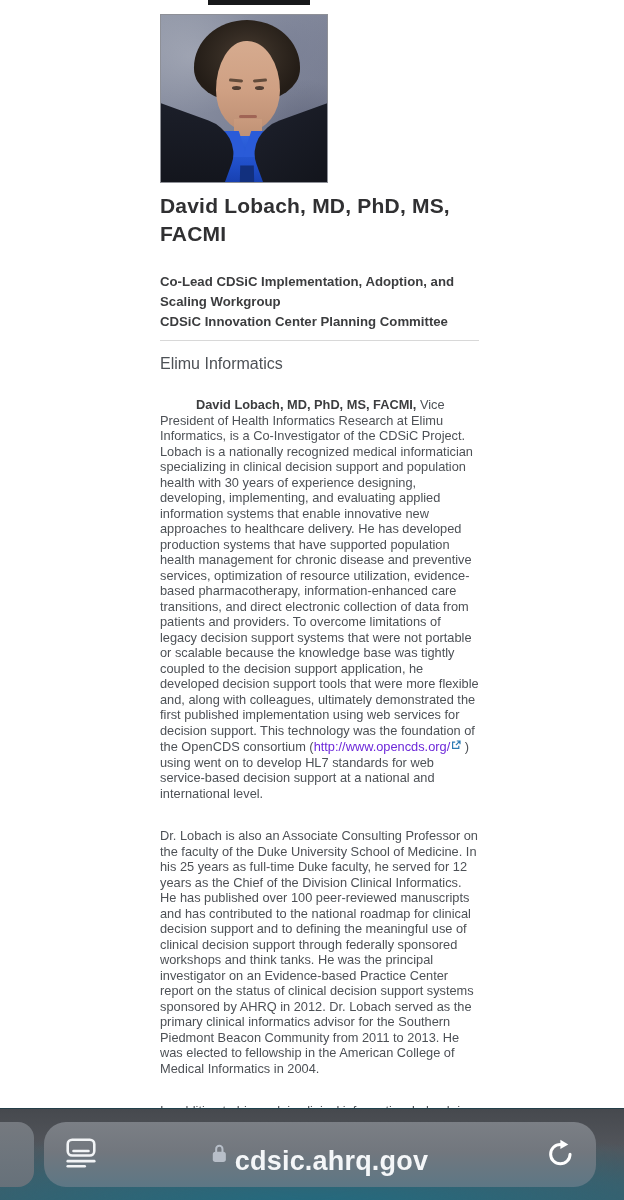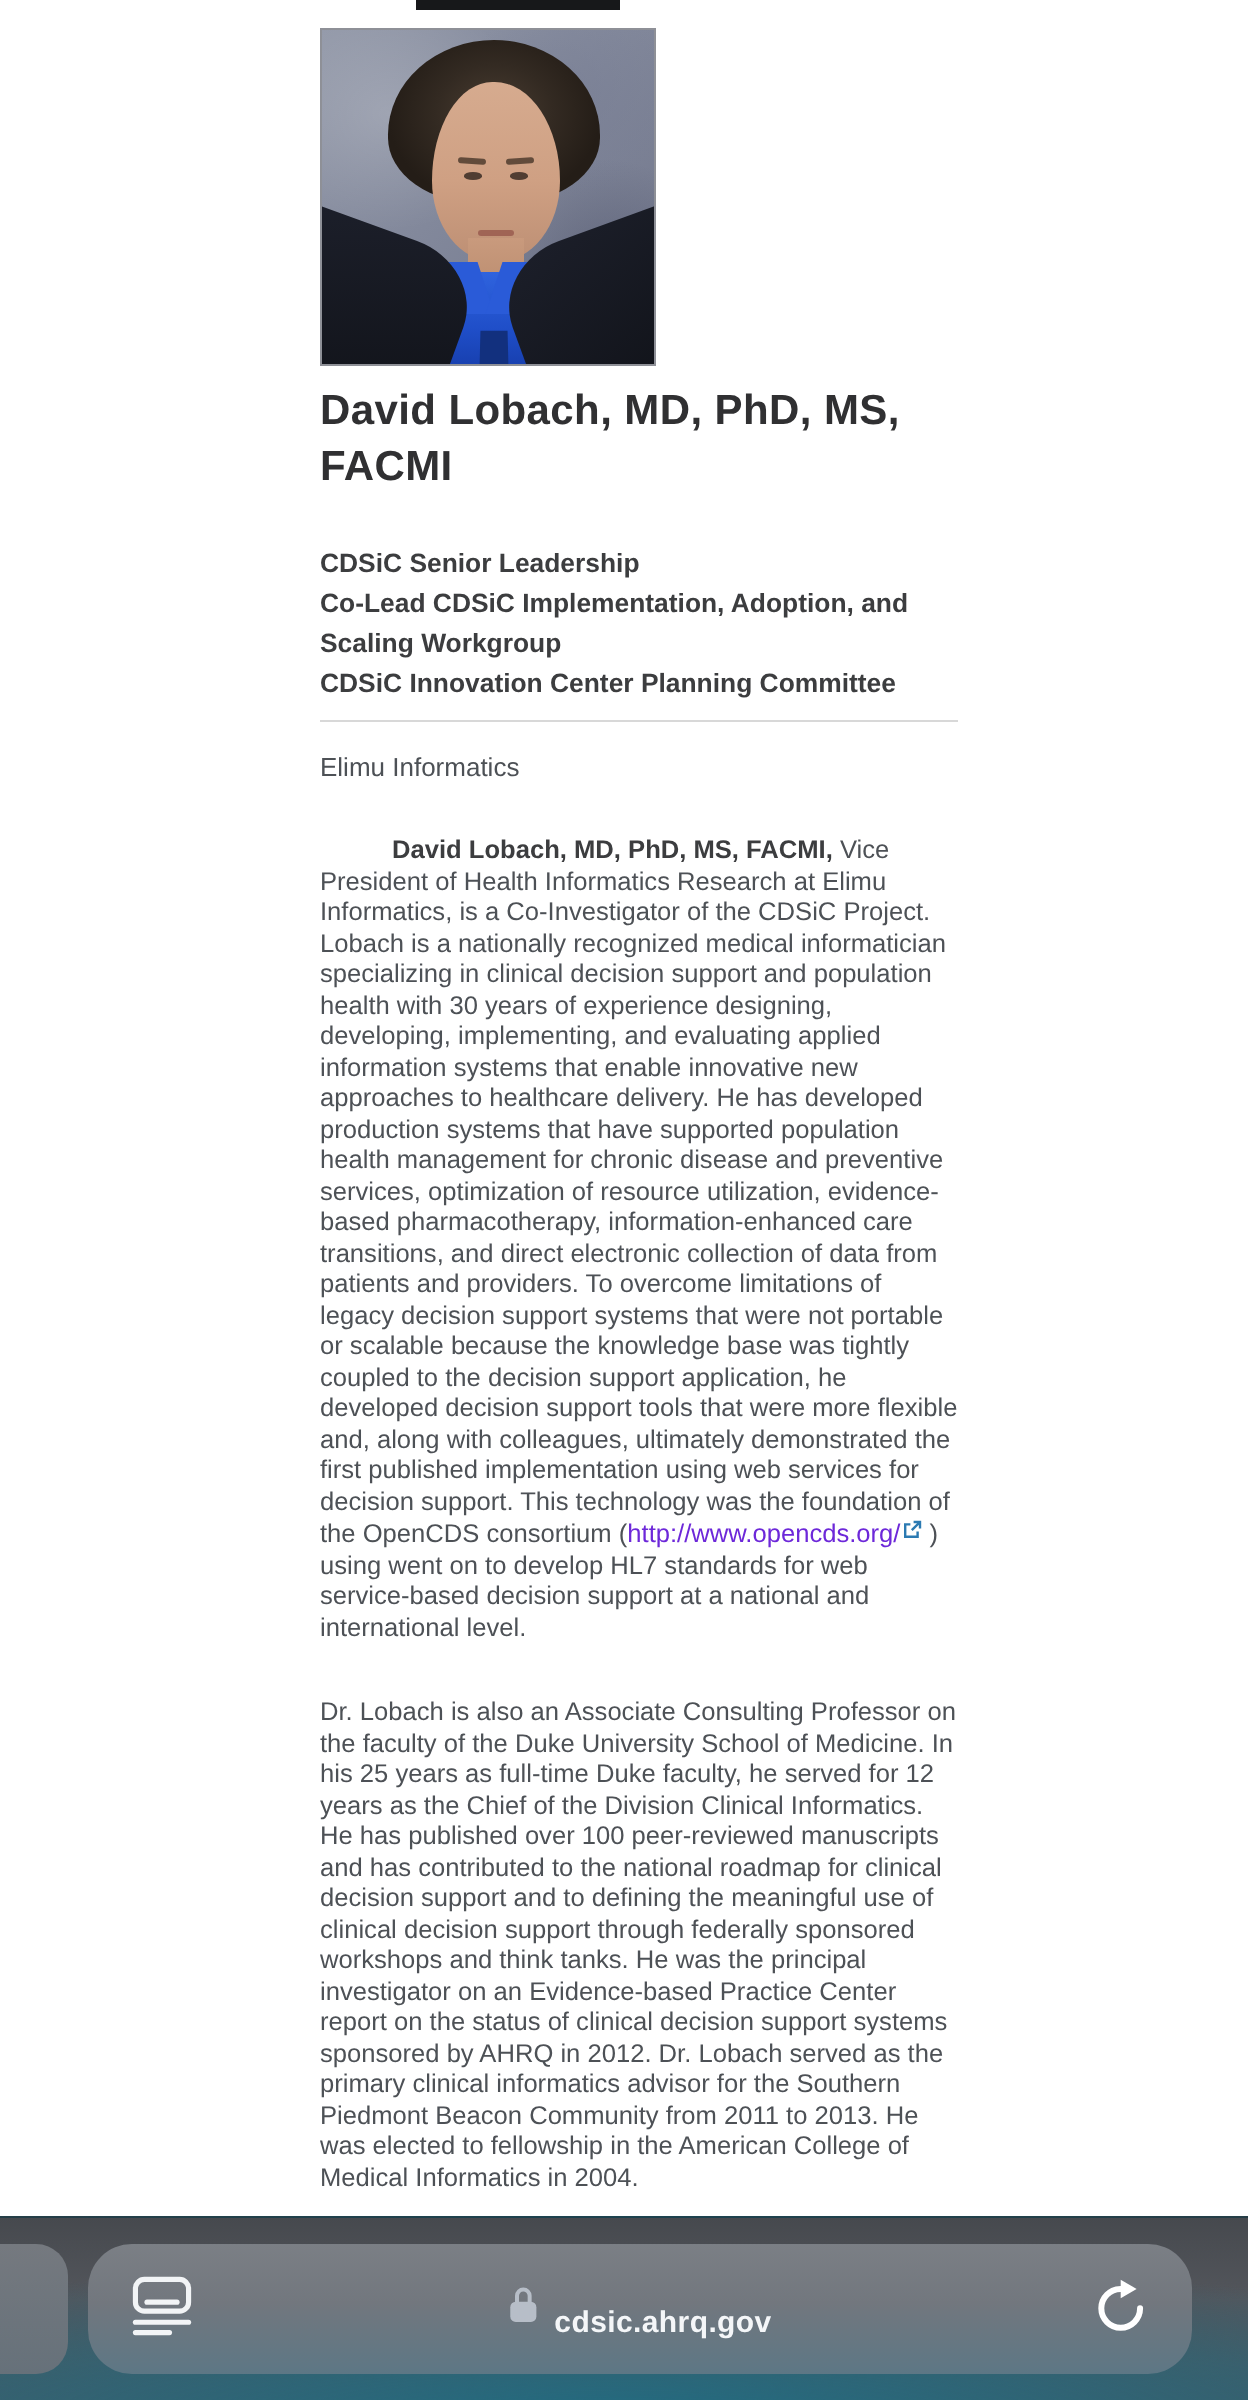--- a/index.html
+++ b/index.html
@@ -69,21 +69,21 @@
   
   h1 {
     margin:9px 0 24px; font-size:21px; line-height:28px;
     font-weight:700; color:#303032; letter-spacing:.2px;
   }
   .roles { margin:0 0 6px; }
   .roles div {
     font-size:13.2px; line-height:20px; font-weight:700; color:#3c3d3f;
   }
   hr.sep { border:none; border-top:1px solid #d8d8d8; margin:8px 0 14px; }
-  .affiliation { font-size:13px; line-height:18px; color:#4d5156; margin-bottom:24px; }
+  .affiliation { font-size:16px; line-height:18px; color:#4d5156; margin-bottom:24px; }
   .bio p { font-size:12.8px; line-height:15.5px; color:#4d5156; }
   .bio p + p { margin-top:27px; }
   .bio strong { color:#3c3d3f;padding-left:36px; }
   .bio a { color:#6d28d9; text-decoration:none;margin-top:39px; }
   .ext-icon { display:inline-block; vertical-align:1px; margin-left:1px; }
 
   
   .bottom-bar {
     position:absolute; left:0; top:1108px; width:624px; height:92px;
     background:
@@ -98,21 +98,21 @@
   .url-pill {
     position:absolute; left:44px; top:13px; width:552px; height:65px;
     border-radius:22px;
     background:linear-gradient(180deg,#7b7f85 0%, #72777e 45%, #5d7785 100%);
     display:flex; align-items:center; justify-content:space-between;
     padding:0 22px;
   }
   .pill-btn { background:none; border:none; padding:0; display:flex; align-items:center; cursor:pointer; }
   .url-center { display:flex; align-items:center; gap:8px; position:absolute; left:50%; transform:translateX(-50%); }
   .url-text {
-    color:#f4f6f8; font-size:15px; font-weight:700; letter-spacing:.2px;
+    color:#f4f6f8; font-size:27px; font-weight:700; letter-spacing:.2px;
     font-family:"Liberation Sans", sans-serif;
     margin-top:14px;
   }
 </style>
 </head>
 <body>
 
 <div class="top-fragment"></div>
 
 <div class="content">
@@ -130,21 +130,20 @@
     <div class="collar l"></div>
     <div class="collar r"></div>
     <div class="tie"></div>
     <div class="suit l"></div>
     <div class="suit r"></div>
   </div>
 
   <h1>David Lobach, MD, PhD, MS, FACMI</h1>
 
   <div class="roles">
-    <div>CDSiC Senior Leadership</div>
     <div>Co-Lead CDSiC Implementation, Adoption, and Scaling Workgroup</div>
     <div>CDSiC Innovation Center Planning Committee</div>
   </div>
 
   <hr class="sep">
 
   <div class="affiliation">Elimu Informatics</div>
 
   <div class="bio">
     <p><strong>David Lobach, MD, PhD, MS, FACMI,</strong><span> Vice President of Health Informatics Research at Elimu Informatics, is a Co-Investigator of the CDSiC Project. Lobach is a nationally recognized medical informatician specializing in clinical decision support and population health with 30 years of experience designing, developing, implementing, and evaluating applied information systems that enable innovative new approaches to healthcare delivery. He has developed production systems that have supported population health management for chronic disease and preventive services, optimization of resource utilization, evidence-based pharmacotherapy, information-enhanced care transitions, and direct electronic collection of data from patients and providers. To overcome limitations of legacy decision support systems that were not portable or scalable because the knowledge base was tightly coupled to the decision support application, he developed decision support tools that were more flexible and, along with colleagues, ultimately demonstrated the first published implementation using web services for decision support. This technology was the foundation of the OpenCDS consortium (</span><a href="#">http://www.opencds.org/</a><span class="ext-icon"><svg width="10" height="10" viewBox="0 0 10 10">

